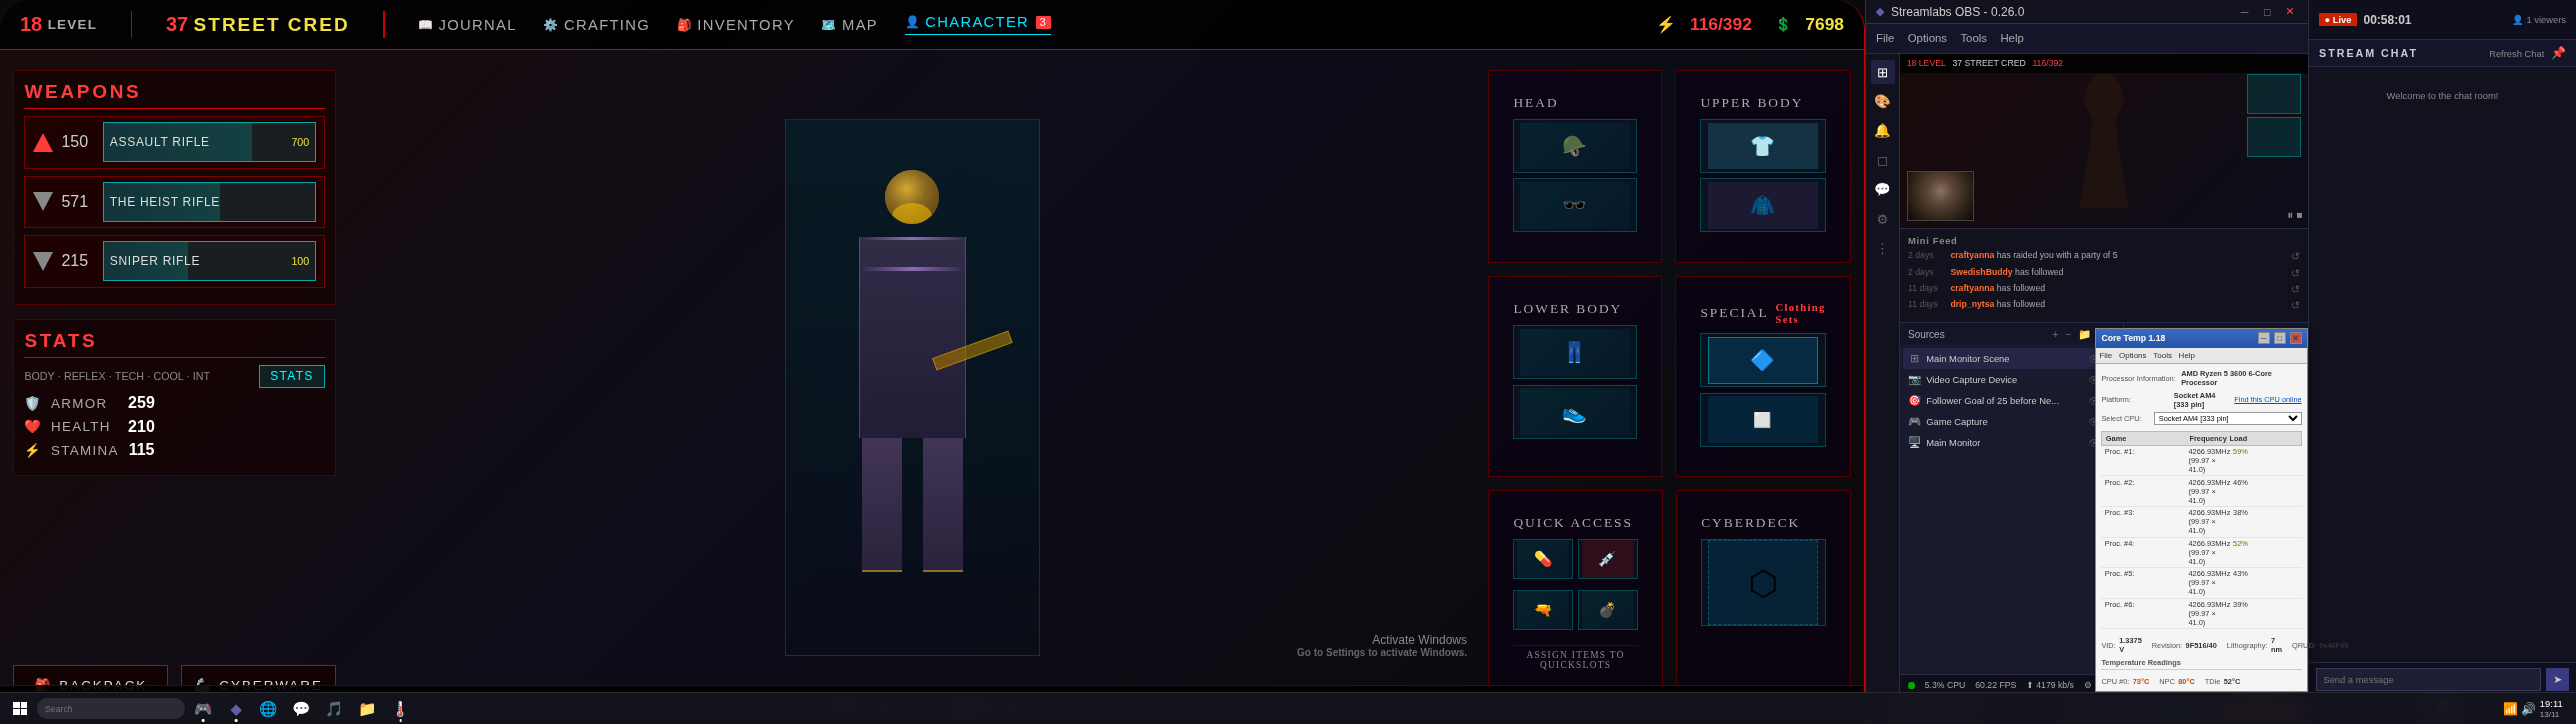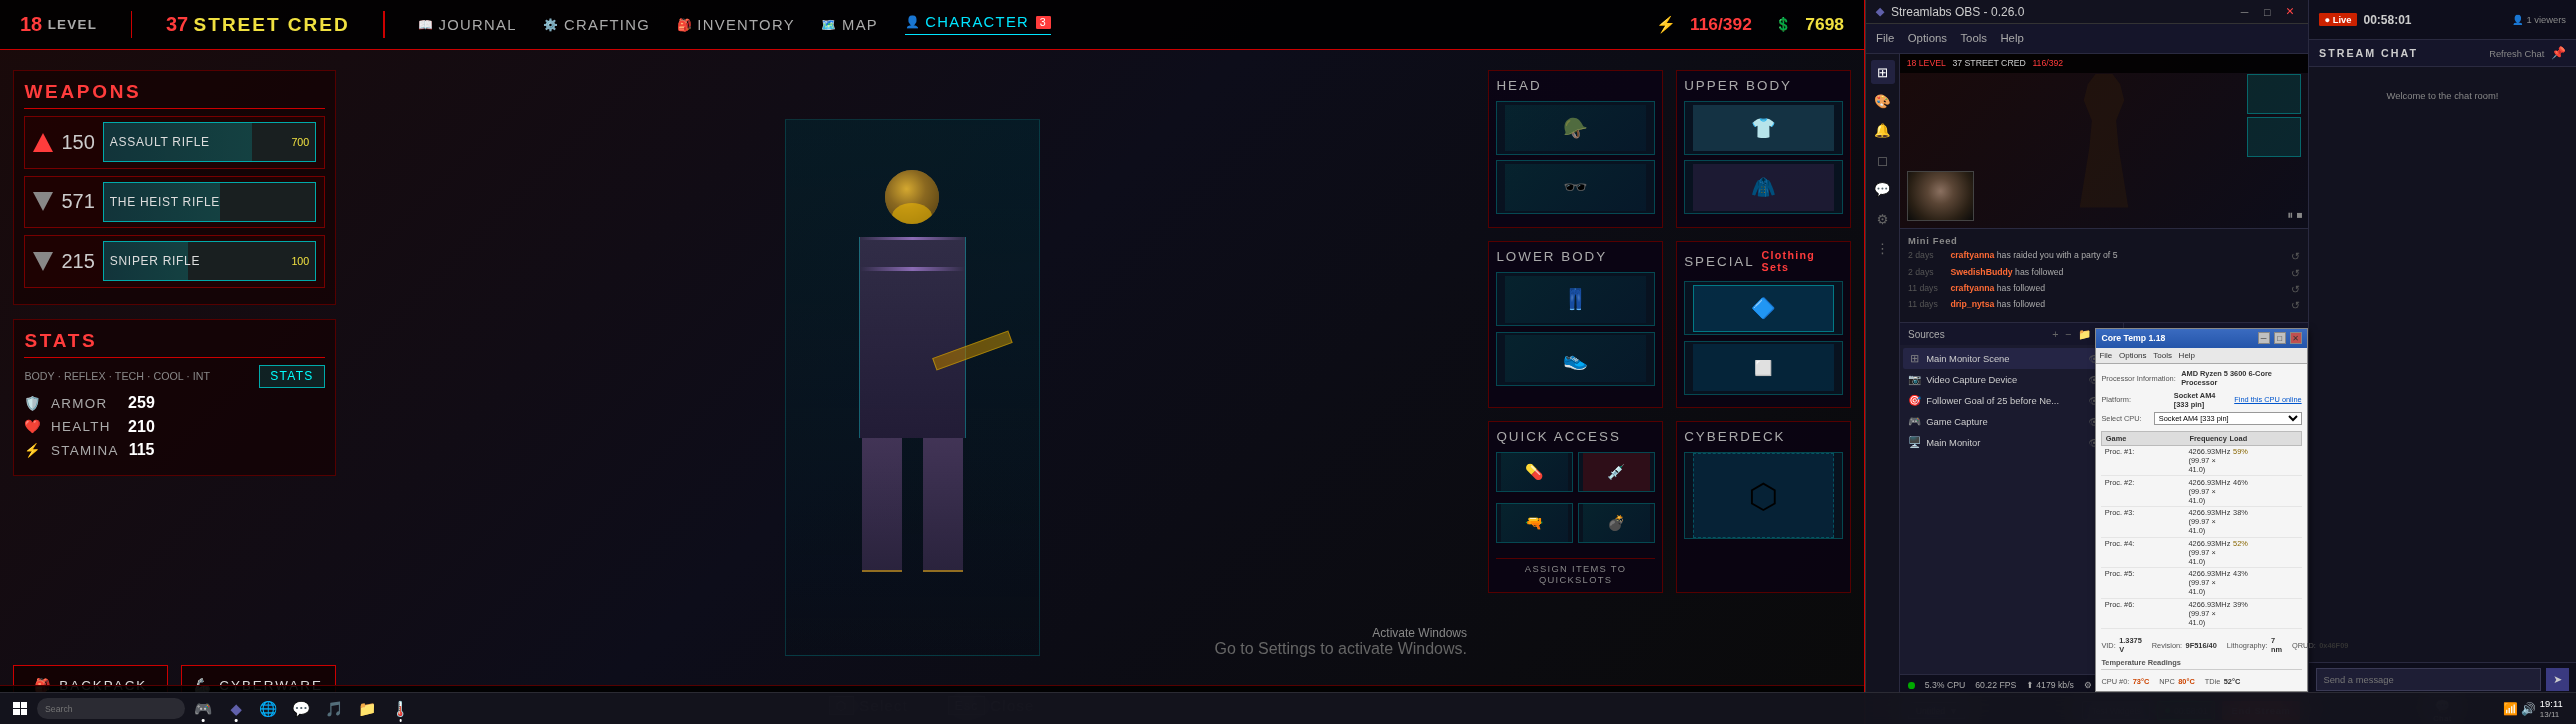--- a/index.html
+++ b/index.html
@@ -13,20 +13,21 @@
     }
 
     
     #game-panel {
       width: 1865px;
       height: 725px;
       background: linear-gradient(135deg, #1a0a0a 0%, #0d0d1a 50%, #0a0a0a 100%);
       position: relative;
       overflow: hidden;
       border-right: 1.3px solid #c00;
+      border-radius: 30px;
     }
 
     
     #hud-bar {
       width: 100%;
       height: 50px;
       background: rgba(0,0,0,0.85);
       border-bottom: 1.3px solid #c00;
       display: flex;
       align-items: center;
@@ -137,21 +138,21 @@
       width: 0;
       height: 0;
       border-left: 10.7px solid transparent;
       border-right: 10.7px solid transparent;
       flex-shrink: 0;
     }
     .weapon-triangle.up { border-bottom: 19px solid #ff3c3c; }
     .weapon-triangle.down { border-top: 19px solid #888; }
     .weapon-num {
       color: #ccc;
-      font-size: 20px;
+      font-size: 16px;
       min-width: 34px;
     }
     .weapon-bar {
       flex: 1;
       height: 40px;
       background: rgba(0,200,200,0.15);
       border: 0.7px solid #0aa;
       position: relative;
       display: flex;
       align-items: center;
@@ -285,21 +286,22 @@
     }
 
     .equip-grid {
       display: grid;
       grid-template-columns: 1fr 1fr;
       gap: 13.4px;
     }
     .equip-category {
       background: rgba(10,0,20,0.6);
       border: 0.7px solid #500;
-      padding: 7px;
+      padding: 24px;
+      font-family: Liberation Serif, serif;
     }
     .equip-cat-title {
       color: #aaa;
       font-size: 13.4px;
       letter-spacing: 2px;
       margin-bottom: 8px;
     }
     .equip-slot {
       width: 100%;
       height: 54px;
@@ -1281,21 +1283,21 @@
               <div style="width:40px;height:134px;background:linear-gradient(180deg,rgba(80,60,100,0.8) 0%, rgba(50,40,70,0.8) 100%);border-bottom:2px solid rgba(200,150,0,0.6);"></div>
             </div>
 
             <div style="position:absolute;right:-34px;top:40%;width:81px;height:13.4px;background:linear-gradient(90deg,rgba(150,100,0,0.7),rgba(200,150,0,0.5));transform:rotate(-20deg);border:0.7px solid rgba(255,200,0,0.4);"></div>
           </div>
         </div>
       </div>
 
       <div style="position:absolute;bottom:67px;right:8px;text-align:right;">
         <div style="color:#888;font-size:12px;">Activate Windows</div>
-        <div style="color:#666;font-size:16px;">Go to Settings to activate Windows.</div>
+        <div style="color:#666;font-size:10px;font-weight:bold;">Go to Settings to activate Windows.</div>
       </div>
     </div>
 
     <div id="right-section">
 
       <div class="equip-grid">
 
         <div class="equip-category">
           <div class="equip-cat-title">HEAD</div>
           <div class="equip-slot">

